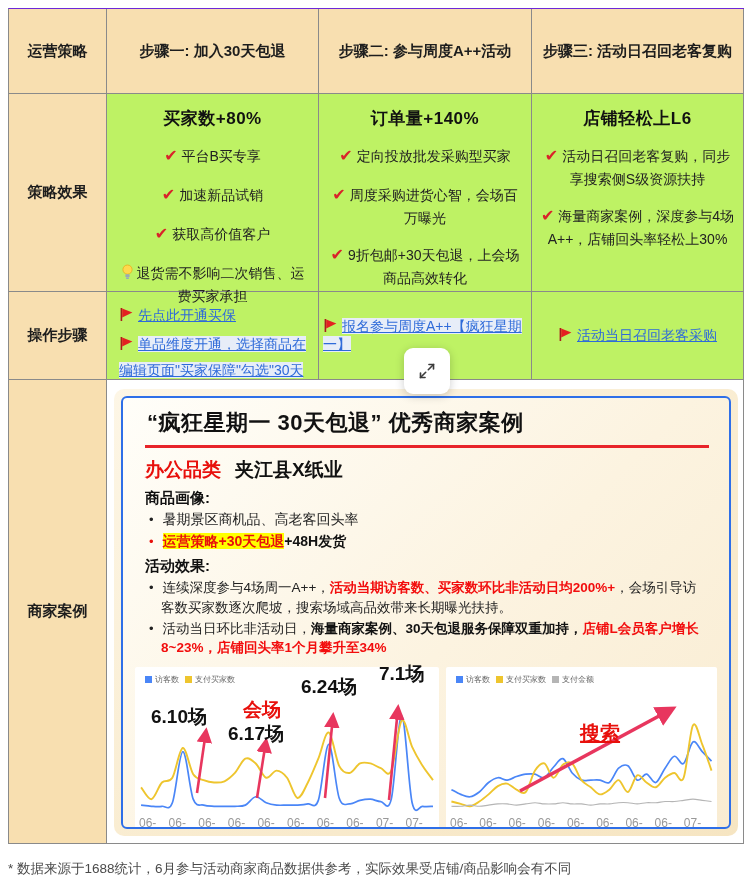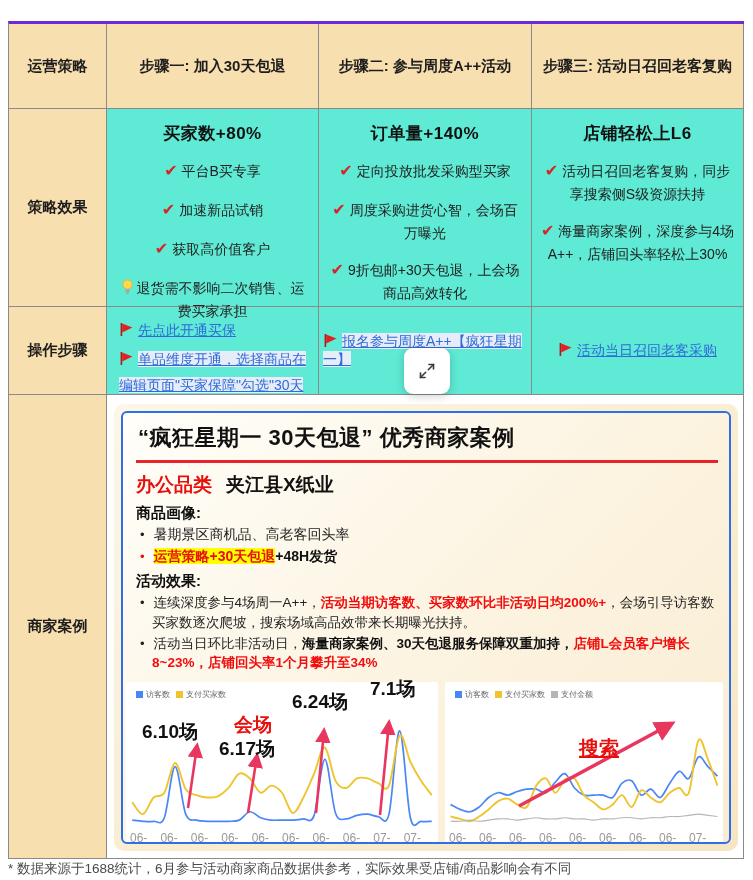--- a/index.html
+++ b/index.html
@@ -1,20 +1,20 @@
 <!DOCTYPE html>
 <html><head>
 <meta charset="utf-8">
 <style>
   html,body{margin:0;padding:0;background:#ffffff;width:753px;height:880px;
     font-family:"Liberation Sans","DejaVu Sans",sans-serif;position:relative;overflow:hidden;}
   .optable{position:absolute;left:8px;top:8px;display:grid;
     grid-template-columns:98px 212px 213px 212px;
     grid-template-rows:85px 198px 88px 464px;
-    border-top:3px solid #6d28d9;border-left:1px solid #8a8a8a;background:#5eead4;margin-top:13px;}
+    border-top:1px solid #6d28d9;border-left:1px solid #8a8a8a;background:#bef264;}
   .cell{border-right:1px solid #8a8a8a;border-bottom:1px solid #8a8a8a;box-sizing:border-box;position:relative;}
   .tan{background:#f8dfb0;}
   .th,.rowlabel{display:flex;align-items:center;justify-content:center;
     font-weight:bold;font-size:15px;color:#1d1d1d;text-align:center;}
   
   .fx{padding:13px 8px 13px;text-align:center;}
   .fx-head{font-weight:bold;font-size:17px;color:#111;margin-bottom:10px;letter-spacing:.5px;}
   .fx-item{font-size:14px;color:#222;margin:14px auto 0;max-width:196px;line-height:1.55;}
   .check{color:#d9232a;font-weight:bold;font-size:16px;margin-right:4px;}
   .fx-note{font-size:14px;color:#222;margin:16px auto 0;max-width:196px;line-height:1.6;}
@@ -26,21 +26,21 @@
   .steplink.hl{background:#e7edf8;}
   .flag{vertical-align:-2px;margin-right:4px;}
   .step-line{margin:2px 0;}
   
   .case-cell{grid-column:2/5;background:#fff;}
   .panel-outer{position:absolute;left:7px;top:9px;width:624px;height:447px;
     background:linear-gradient(145deg,#fdf6e6 0%,#f9ecd0 55%,#f6e5c2 100%);
     border-radius:10px;padding:7px;box-sizing:border-box;}
   .panel-inner{width:100%;height:100%;box-sizing:border-box;border:2px solid #2e6fe8;border-radius:6px;
     background:linear-gradient(135deg,#fffef9 0%,#fcf3e0 55%,#f9ecd2 100%);
-    padding:8px 1px 6px;overflow:hidden;position:relative;}
+    padding:8px 10px 6px;overflow:hidden;position:relative;}
   .case-title{font-size:22px;font-weight:bold;color:#111;margin:2px 0 0 14px;letter-spacing:.5px;}
   .red-divider{height:3px;background:#e8242a;margin:7px 10px 9px 12px;}
   .cat-line{margin:0 0 6px 12px;font-size:19px;font-weight:bold;}
   .cat{color:#e8100c;margin-right:14px;}
   .merchant{color:#111;}
   .sec-label{font-size:15px;font-weight:bold;color:#111;margin:6px 0 2px 12px;}
   .bullet-line{font-size:14px;color:#222;margin:2px 14px 0 16px;line-height:1.4;}
   .dot{margin-right:9px;font-size:13px;}
   .dot.red{color:#e8100c;}
   .hl-yellow{background:#ffff00;color:#e8100c;font-weight:bold;}

